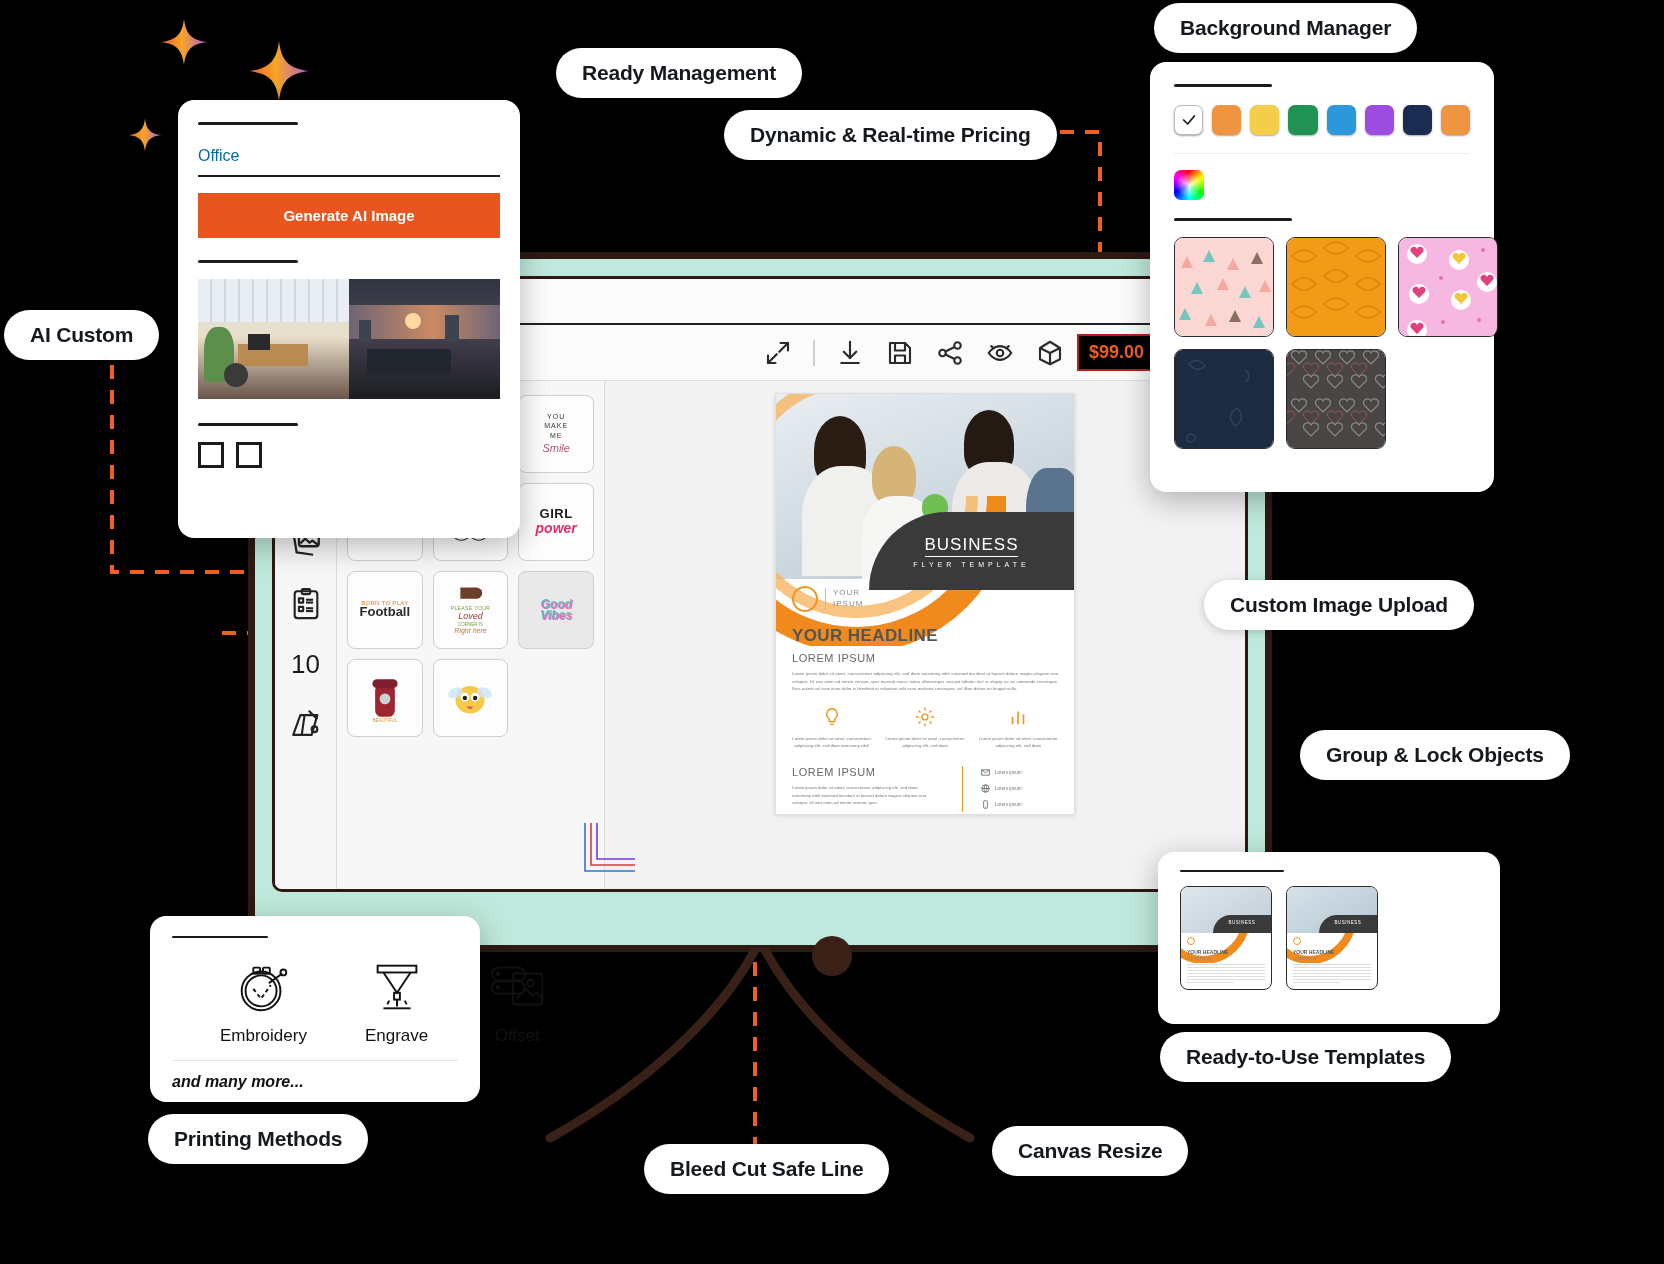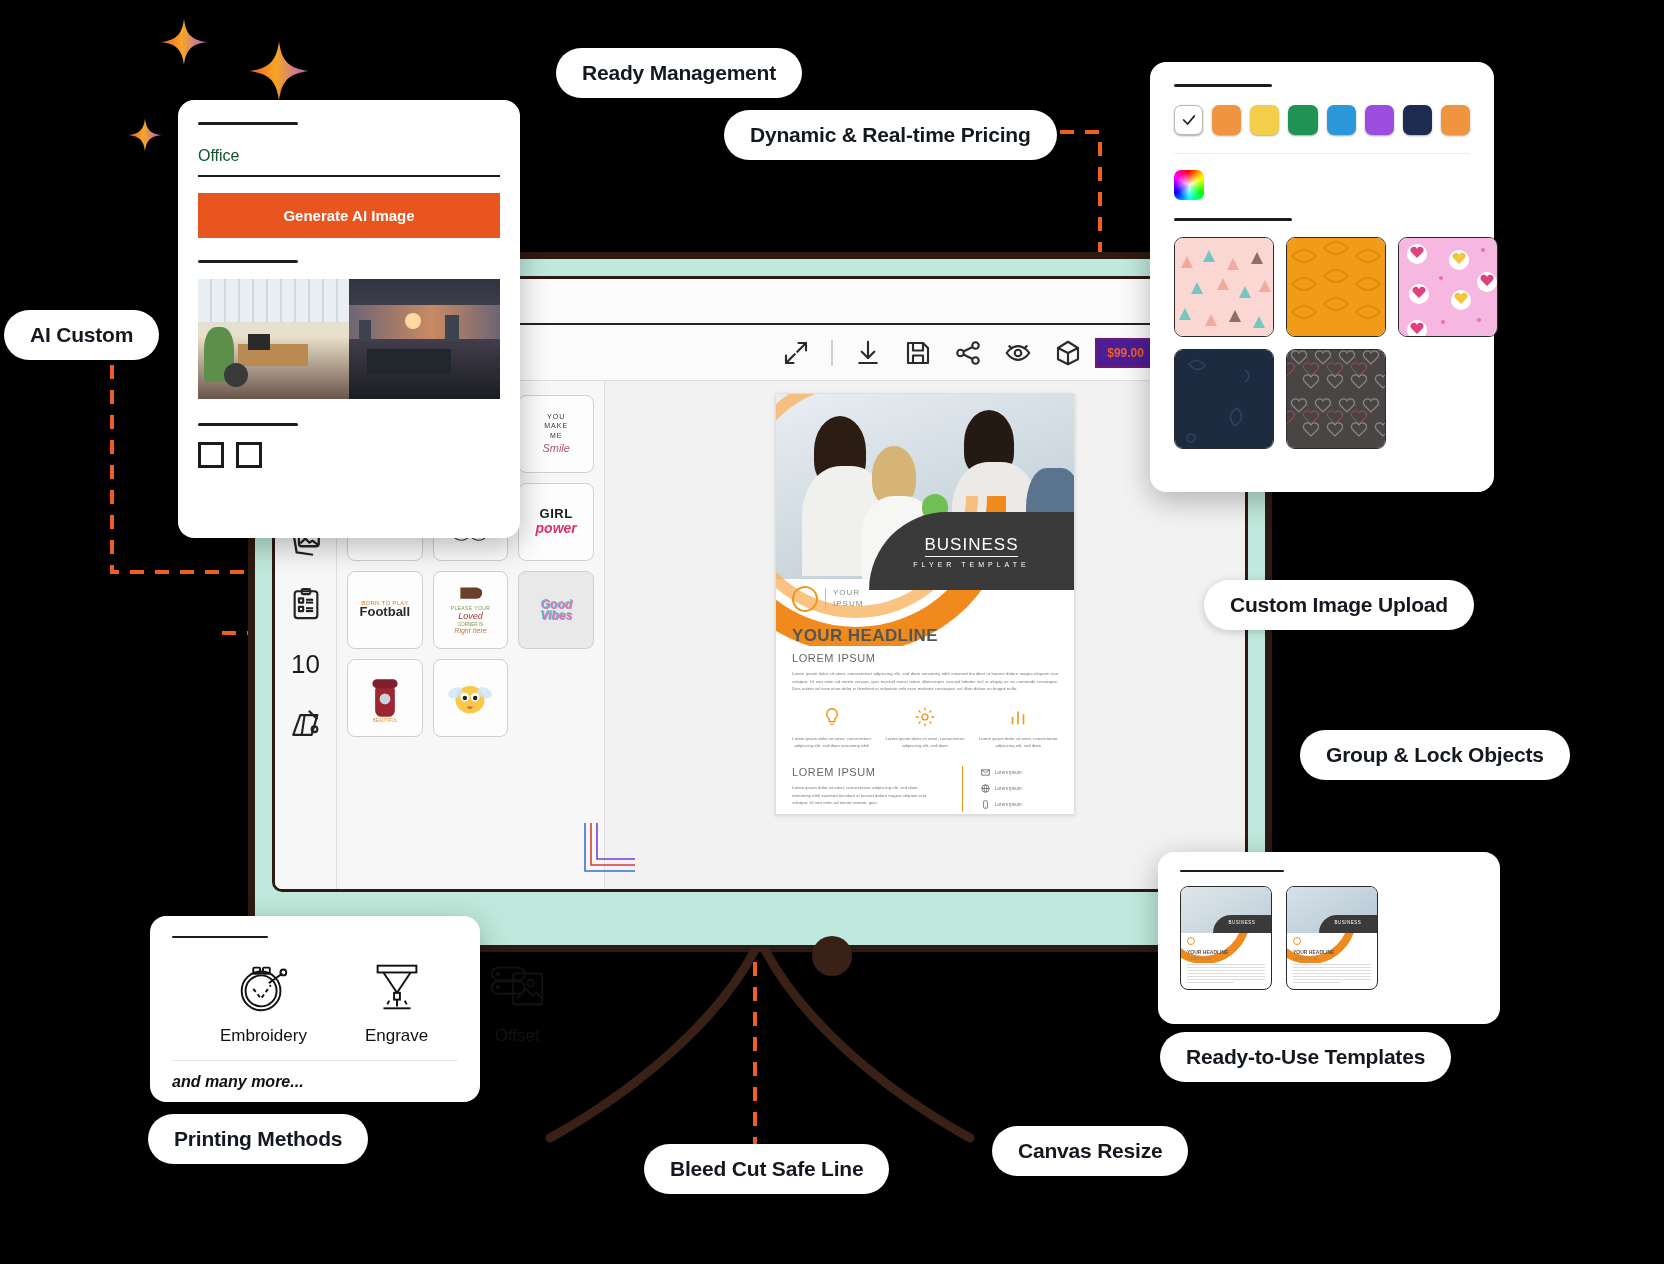--- a/index.html
+++ b/index.html
@@ -70,23 +70,23 @@
     position: absolute; left: 0; top: 46px; right: 0; height: 56px;
     background: #fbfbfb; border-bottom: 1px solid #ddd;
     display: flex; align-items: center; padding: 0 16px; gap: 12px;
   }
   .tb-box { width: 90px; height: 32px; border: 2px solid #1b1b1b; background: #fff; }
   .tb-spacer { flex: 1; }
   .tb-icons { display: flex; align-items: center; gap: 20px; }
   .tb-icon { width: 30px; height: 30px; color: #2a2a2a; }
   .tb-divider { width: 2px; height: 26px; background: #cfcfcf; }
   .price-chip {
-    border: 2px solid #701a75; color: #ef5f23;
-    font-weight: 700; font-size: 12px;
-    padding: 6px 10px; background: #4c1d95;
+    border: 2px solid #b91c1c; color: #ef5f23;
+    font-weight: 700; font-size: 18px;
+    padding: 6px 10px; background: #000000;
   }
   .add-btn {
     background: #ef5f23; color: #fff; font-weight: 700; font-size: 17px;
     padding: 8px 14px; border: none; cursor: pointer;
   }
 
   .app-body { position: absolute; left: 0; top: 102px; right: 0; bottom: 0; display: flex; }
   .rail {
     width: 62px; background: #f7f7f7; border-right: 1px solid #ddd;
     display: flex; flex-direction: column; align-items: center; gap: 28px; padding-top: 20px;
@@ -158,21 +158,21 @@
   .card {
     position: absolute; background: #fff; border-radius: 16px;
     box-shadow: 0 8px 30px rgba(0,0,0,.28);
   }
   .rule { height: 3px; background: #1b1b1b; border-radius: 2px; }
 
   
   #ai-card { left: 178px; top: 100px; width: 342px; height: 438px; padding: 22px 20px; }
   .ai-input {
     margin-top: 22px; border-bottom: 2px solid #1b1b1b;
-    font-size: 16px; padding-bottom: 10px; color: #14532d; width: 100%;
+    font-size: 16px; padding-bottom: 10px; color: #0369a1; width: 100%;
     background: transparent; border-left: 0; border-right: 0; border-top: 0; outline: none;
     font-family: inherit;
   }
   .gen-btn {
     margin-top: 16px; width: 100%; background: #e8551f; color: #fff;
     border: none; padding: 14px 0; font-size: 15px; font-weight: 700; cursor: pointer;
   }
   .ai-thumbs { margin-top: 16px; display: flex; height: 120px; border: 0; }
   .ai-thumb { flex: 1; overflow: hidden; position: relative; }
   .ai-checks { margin-top: 16px; display: flex; gap: 12px; }
@@ -803,20 +803,21 @@
             <i></i>
             <i></i>
             <i></i>
             <i style="width:60%"></i>
           </div>
       </div>
     </div>
   </div>
 
   <div class="pill" style="left:556px;top:48px;">Ready Management</div>
+  <div class="pill" style="left:1154px;top:3px;">Background Manager</div>
   <div class="pill" style="left:724px;top:110px;">Dynamic &amp; Real-time Pricing</div>
   <div class="pill" style="left:4px;top:310px;">AI Custom</div>
   <div class="pill" style="left:1204px;top:580px;">Custom Image Upload</div>
   <div class="pill" style="left:1300px;top:730px;">Group &amp; Lock Objects</div>
   <div class="pill" style="left:1160px;top:1032px;">Ready-to-Use Templates</div>
   <div class="pill" style="left:148px;top:1114px;">Printing Methods</div>
   <div class="pill" style="left:644px;top:1144px;">Bleed Cut Safe Line</div>
   <div class="pill" style="left:992px;top:1126px;">Canvas Resize</div>
 
 </div>

